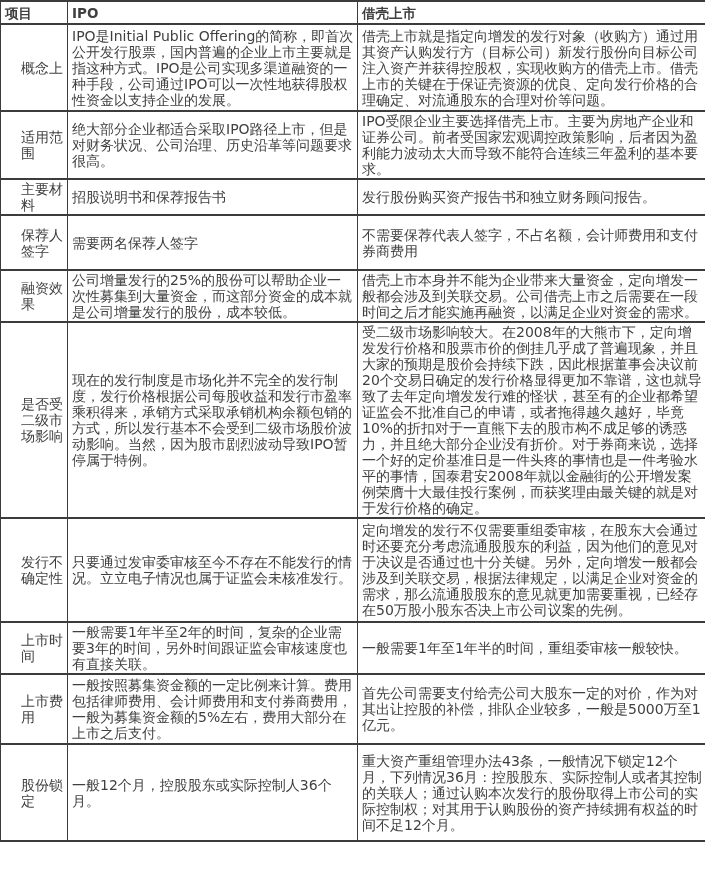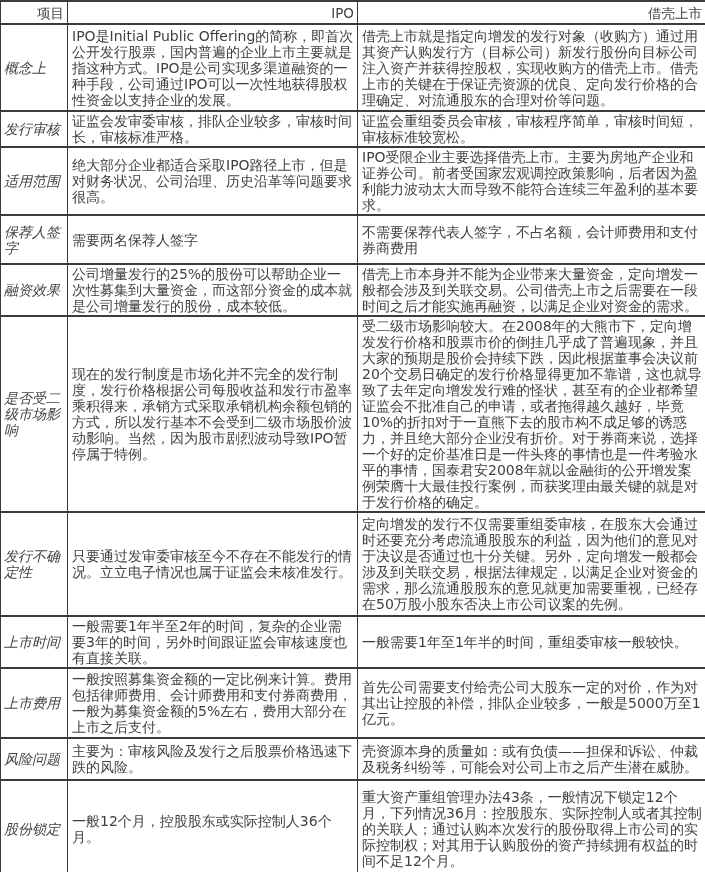--- a/index.html
+++ b/index.html
@@ -32,27 +32,25 @@
     color: var(--text-color);
     font-size: 14px;
     line-height: 16px;
     text-align: left;
     vertical-align: middle;
     padding: 1px 3px 1px 4px;
     overflow-wrap: break-word;
     word-break: normal;
   }
   .compare-table th {
-    font-weight: normal;
+    font-weight: bold;
     font-size: 13.5px;
-    text-align: right;
   }
   .compare-table td.row-label {
-    padding-left: 3px;
-    font-style: italic;
+    padding-left: 20px;
   }
 </style>
 </head>
 <body>
 
 <table class="compare-table">
   <colgroup>
     <col style="width:67px">
     <col style="width:290px">
     <col style="width:348px">
@@ -63,31 +61,31 @@
       <th>IPO</th>
       <th>借壳上市</th>
     </tr>
   </thead>
   <tbody>
     <tr style="height:87px">
       <td class="row-label">概念上</td>
       <td>IPO是Initial Public Offering的简称，即首次公开发行股票，国内普遍的企业上市主要就是指这种方式。IPO是公司实现多渠道融资的一种手段，公司通过IPO可以一次性地获得股权性资金以支持企业的发展。</td>
       <td>借壳上市就是指定向增发的发行对象（收购方）通过用其资产认购发行方（目标公司）新发行股份向目标公司注入资产并获得控股权，实现收购方的借壳上市。借壳上市的关键在于保证壳资源的优良、定向发行价格的合理确定、对流通股东的合理对价等问题。</td>
     </tr>
-    <tr style="height:34px">
-      <td class="row-label">发行审核</td>
-      <td>证监会发审委审核，排队企业较多，审核时间长，审核标准严格。</td>
-      <td>证监会重组委员会审核，审核程序简单，审核时间短，审核标准较宽松。</td>
-    </tr>
     <tr style="height:59px">
       <td class="row-label">适用范围</td>
       <td>绝大部分企业都适合采取IPO路径上市，但是对财务状况、公司治理、历史沿革等问题要求很高。</td>
       <td>IPO受限企业主要选择借壳上市。主要为房地产企业和证券公司。前者受国家宏观调控政策影响，后者因为盈利能力波动太大而导致不能符合连续三年盈利的基本要求。</td>
     </tr>
-    <tr style="height:49px">
+    <tr style="height:33px">
+      <td class="row-label">主要材料</td>
+      <td>招股说明书和保荐报告书</td>
+      <td>发行股份购买资产报告书和独立财务顾问报告。</td>
+    </tr>
+    <tr style="height:55px">
       <td class="row-label">保荐人签字</td>
       <td>需要两名保荐人签字</td>
       <td>不需要保荐代表人签字，不占名额，会计师费用和支付券商费用</td>
     </tr>
     <tr style="height:52px">
       <td class="row-label">融资效果</td>
       <td>公司增量发行的25%的股份可以帮助企业一次性募集到大量资金，而这部分资金的成本就是公司增量发行的股份，成本较低。</td>
       <td>借壳上市本身并不能为企业带来大量资金，定向增发一般都会涉及到关联交易。公司借壳上市之后需要在一段时间之后才能实施再融资，以满足企业对资金的需求。</td>
     </tr>
     <tr style="height:180px">
@@ -103,24 +101,19 @@
     <tr style="height:42px">
       <td class="row-label">上市时间</td>
       <td>一般需要1年半至2年的时间，复杂的企业需要3年的时间，另外时间跟证监会审核速度也有直接关联。</td>
       <td>一般需要1年至1年半的时间，重组委审核一般较快。</td>
     </tr>
     <tr style="height:70px">
       <td class="row-label">上市费用</td>
       <td>一般按照募集资金额的一定比例来计算。费用包括律师费用、会计师费用和支付券商费用，一般为募集资金额的5%左右，费用大部分在上市之后支付。</td>
       <td>首先公司需要支付给壳公司大股东一定的对价，作为对其出让控股的补偿，排队企业较多，一般是5000万至1亿元。</td>
     </tr>
-    <tr style="height:42px">
-      <td class="row-label">风险问题</td>
-      <td>主要为：审核风险及发行之后股票价格迅速下跌的风险。</td>
-      <td>壳资源本身的质量如：或有负债——担保和诉讼、仲裁及税务纠纷等，可能会对公司上市之后产生潜在威胁。</td>
-    </tr>
     <tr style="height:97px">
       <td class="row-label">股份锁定</td>
       <td>一般12个月，控股股东或实际控制人36个月。</td>
       <td>重大资产重组管理办法43条，一般情况下锁定12个月，下列情况36月：控股股东、实际控制人或者其控制的关联人；通过认购本次发行的股份取得上市公司的实际控制权；对其用于认购股份的资产持续拥有权益的时间不足12个月。</td>
     </tr>
   </tbody>
 </table>
 
 </body></html>

